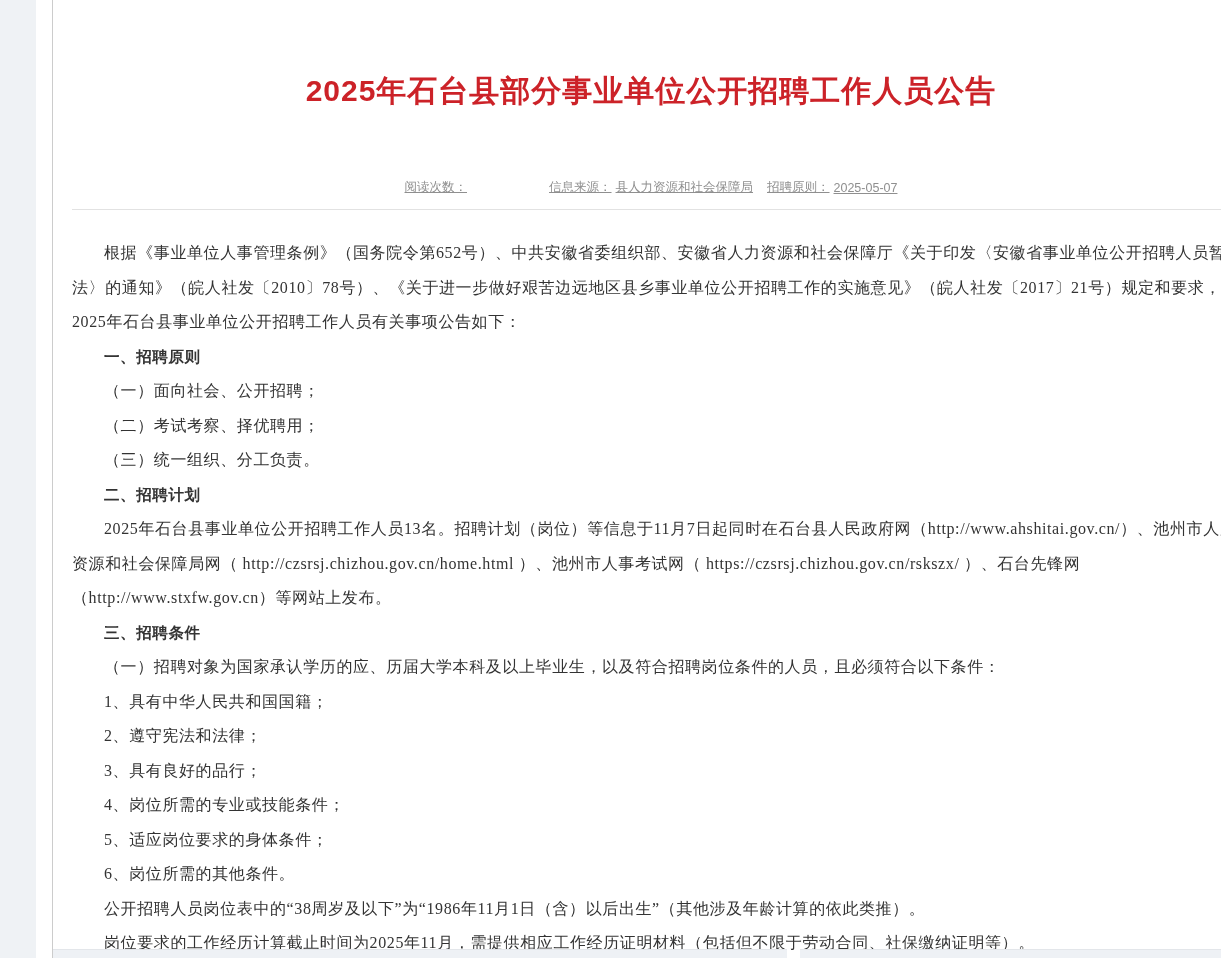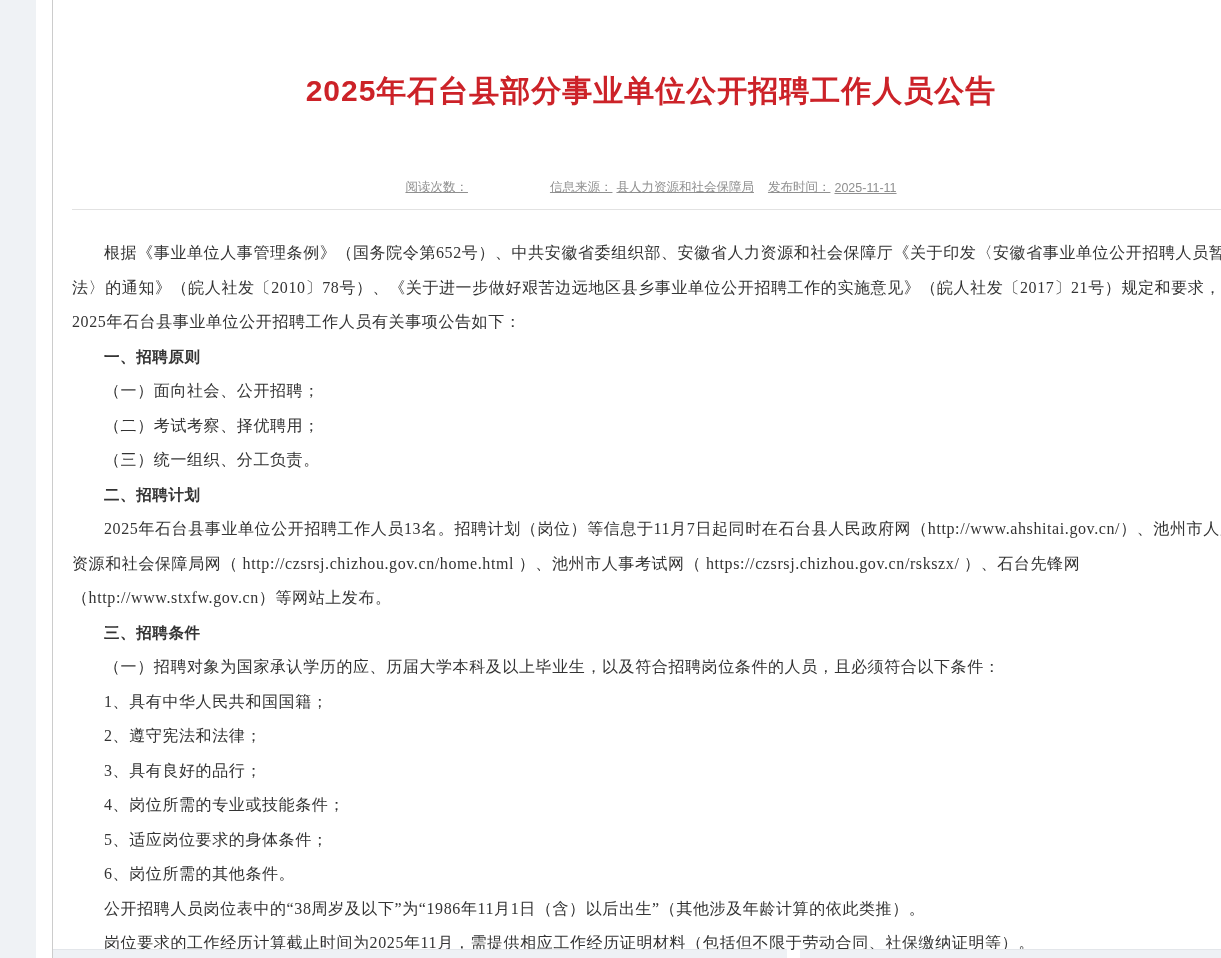--- a/index.html
+++ b/index.html
@@ -100,22 +100,22 @@
 <div class="v-divider"></div>
 
 <div class="page">
 
   <h1 class="article-title">2025年石台县部分事业单位公开招聘工作人员公告</h1>
 
   <div class="meta-bar">
     <span class="m-item meta-views">阅读次数：</span>
     <span class="m-item meta-source-label">信息来源：</span>
     <span class="m-item meta-source">县人力资源和社会保障局</span>
-    <span class="m-item meta-publish-label">发布时间：</span>
-    <span class="m-item meta-publish">2025-11-11</span>
+    <span class="m-item meta-publish-label">招聘原则：</span>
+    <span class="m-item meta-publish">2025-05-07</span>
   </div>
 
   <div class="separator"></div>
 
   <div class="content">
 
   <div class="line indent">根据《事业单位人事管理条例》（国务院令第652号）、中共安徽省委组织部、安徽省人力资源和社会保障厅《关于印发〈安徽省事业单位公开招聘人员暂行办</div>
       <div class="line">法〉的通知》（皖人社发〔2010〕78号）、《关于进一步做好艰苦边远地区县乡事业单位公开招聘工作的实施意见》（皖人社发〔2017〕21号）规定和要求，现就</div>
       <div class="line">2025年石台县事业单位公开招聘工作人员有关事项公告如下：</div>
       <div class="line indent bold">一、招聘原则</div>

